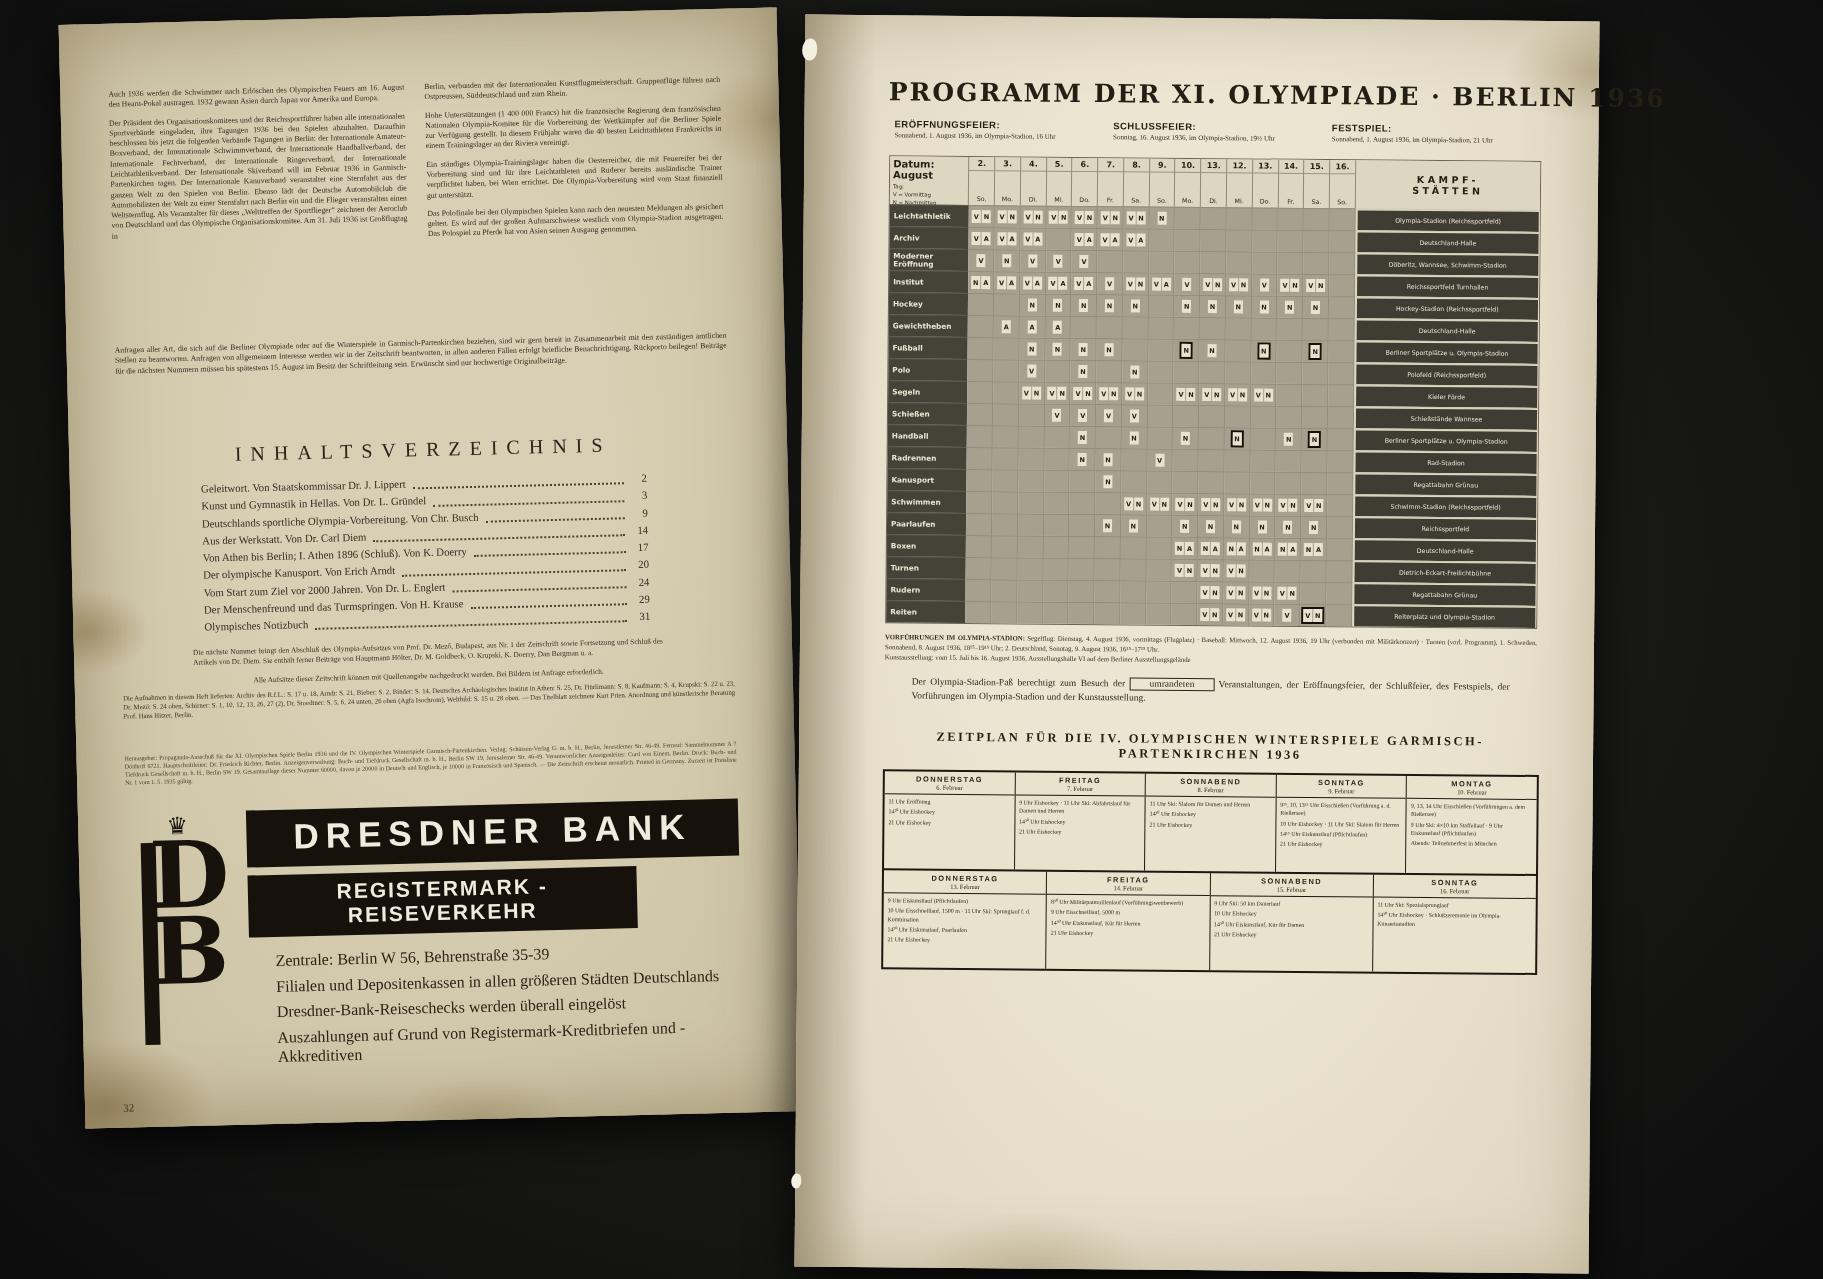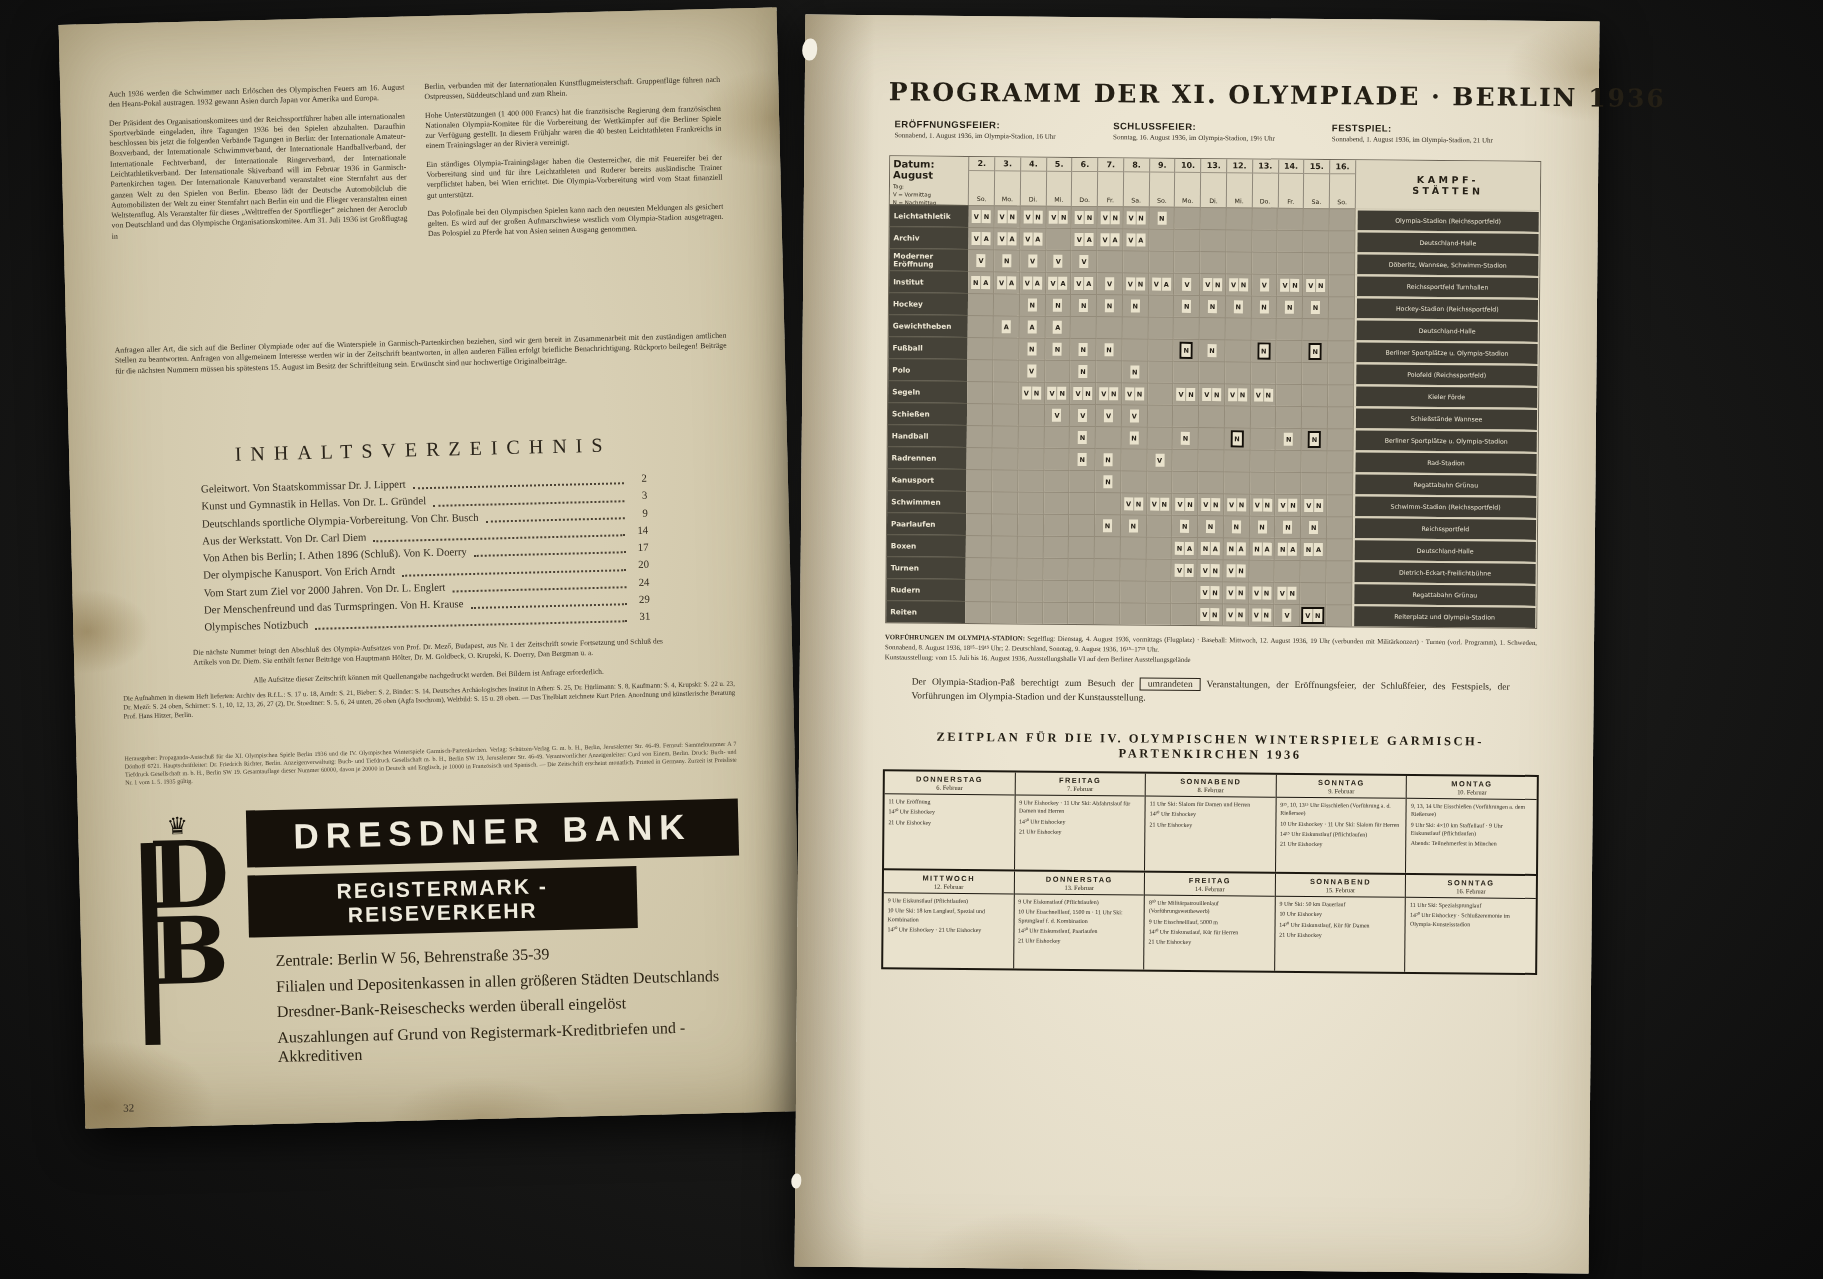--- a/index.html
+++ b/index.html
@@ -86,21 +86,21 @@
     display:flex;align-items:center;justify-content:center;gap:1px;}
   .mark{width:9px;height:13px;background:#e9e2cc;color:#27221a;font-size:6.5px;font-weight:bold;
     display:inline-flex;align-items:center;justify-content:center;}
   .markgrp{display:inline-flex;gap:1px;}
   .markgrp.boxed{border:2px solid #14100a;}
   .g-venue{width:186px;background:#ddd6c0;padding:1px 1px 0 2px;border-top:1px solid #cfc8b2;}
   .g-venue-inner{height:100%;background:#3f3c33;color:#ece6d3;font-size:6.2px;line-height:1.15;
     display:flex;align-items:center;justify-content:center;text-align:center;padding:0 4px;}
   .grid-notes{width:652px;margin:9px auto 0;font-size:6.8px;line-height:1.5;text-align:justify;color:#332c20;}
   .pass{width:598px;margin:11px auto 0;font-size:9.5px;line-height:1.55;text-align:justify;color:#2c2619;}
-  .boxed-word{border:1.5px solid #2a241a;padding:0 7px 1px;}
+  .boxed-word{border:1.5px solid #2a241a;padding:0 19px 1px;}
   .winter-title{text-align:center;font-size:12.5px;font-weight:700;letter-spacing:2.5px;margin:26px 0 10px;color:#241f15;}
   .winter{width:656px;margin:0 auto;border:2.5px solid #1c1810;background:#e9e2cd;}
   .w-band{display:flex;}
   .w-band + .w-band{border-top:2.5px solid #1c1810;}
   .w-col{flex:1;border-left:1px solid #1c1810;display:flex;flex-direction:column;}
   .w-col:first-child{border-left:none;}
   .w-head{border-bottom:1px solid #1c1810;text-align:center;padding:3px 2px;}
   .w-day{font-family:"Liberation Sans",sans-serif;font-size:7.4px;font-weight:bold;letter-spacing:1.5px;color:#241f15;}
   .w-date{font-size:6.4px;color:#2c2619;}
   .w-body{padding:3px 4px 4px;font-size:5.9px;line-height:1.4;min-height:74px;color:#2f2920;}
@@ -1061,31 +1061,20 @@
             <div class="w-body">
               <div class="w-item">9, 13, 14 Uhr Eisschießen (Vorführungen a. dem Rießersee)</div>
               <div class="w-item">9 Uhr Ski: 4×10 km Staffellauf · 9 Uhr Eiskunstlauf (Pflichtlaufen)</div>
               <div class="w-item">Abends: Teilnehmerfest in München</div>
             </div>
           </div>
         </div>
         <div class="w-band">
           <div class="w-col">
             <div class="w-head">
-              <div class="w-day">MITTWOCH</div>
-              <div class="w-date">12. Februar</div>
-            </div>
-            <div class="w-body">
-              <div class="w-item">9 Uhr Eiskunstlauf (Pflichtlaufen)</div>
-              <div class="w-item">10 Uhr Ski: 18 km Langlauf, Spezial und Kombination</div>
-              <div class="w-item">14³⁰ Uhr Eishockey · 21 Uhr Eishockey</div>
-            </div>
-          </div>
-          <div class="w-col">
-            <div class="w-head">
               <div class="w-day">DONNERSTAG</div>
               <div class="w-date">13. Februar</div>
             </div>
             <div class="w-body">
               <div class="w-item">9 Uhr Eiskunstlauf (Pflichtlaufen)</div>
               <div class="w-item">10 Uhr Eisschnelllauf, 1500 m · 11 Uhr Ski: Sprunglauf f. d. Kombination</div>
               <div class="w-item">14³⁰ Uhr Eiskunstlauf, Paarlaufen</div>
               <div class="w-item">21 Uhr Eishockey</div>
             </div>
           </div>

